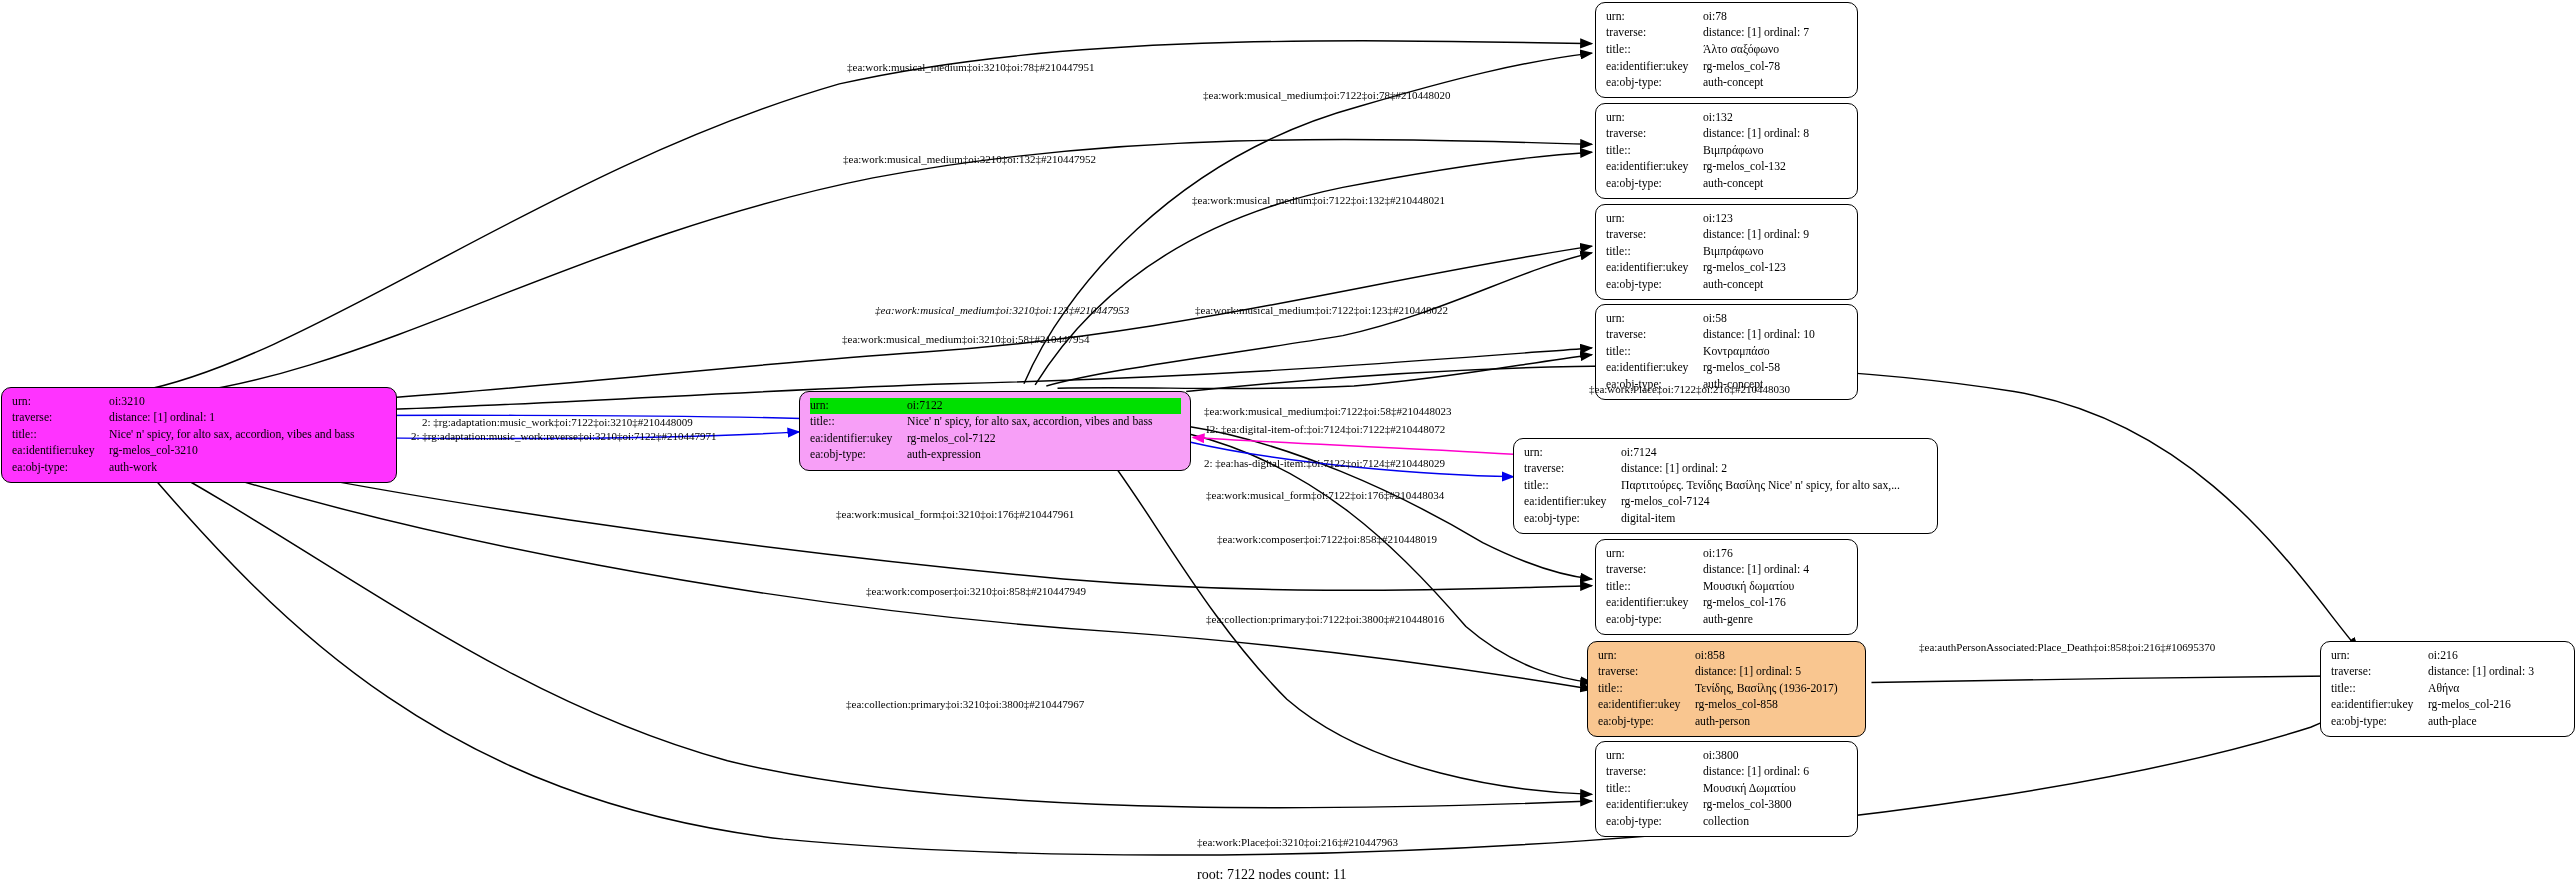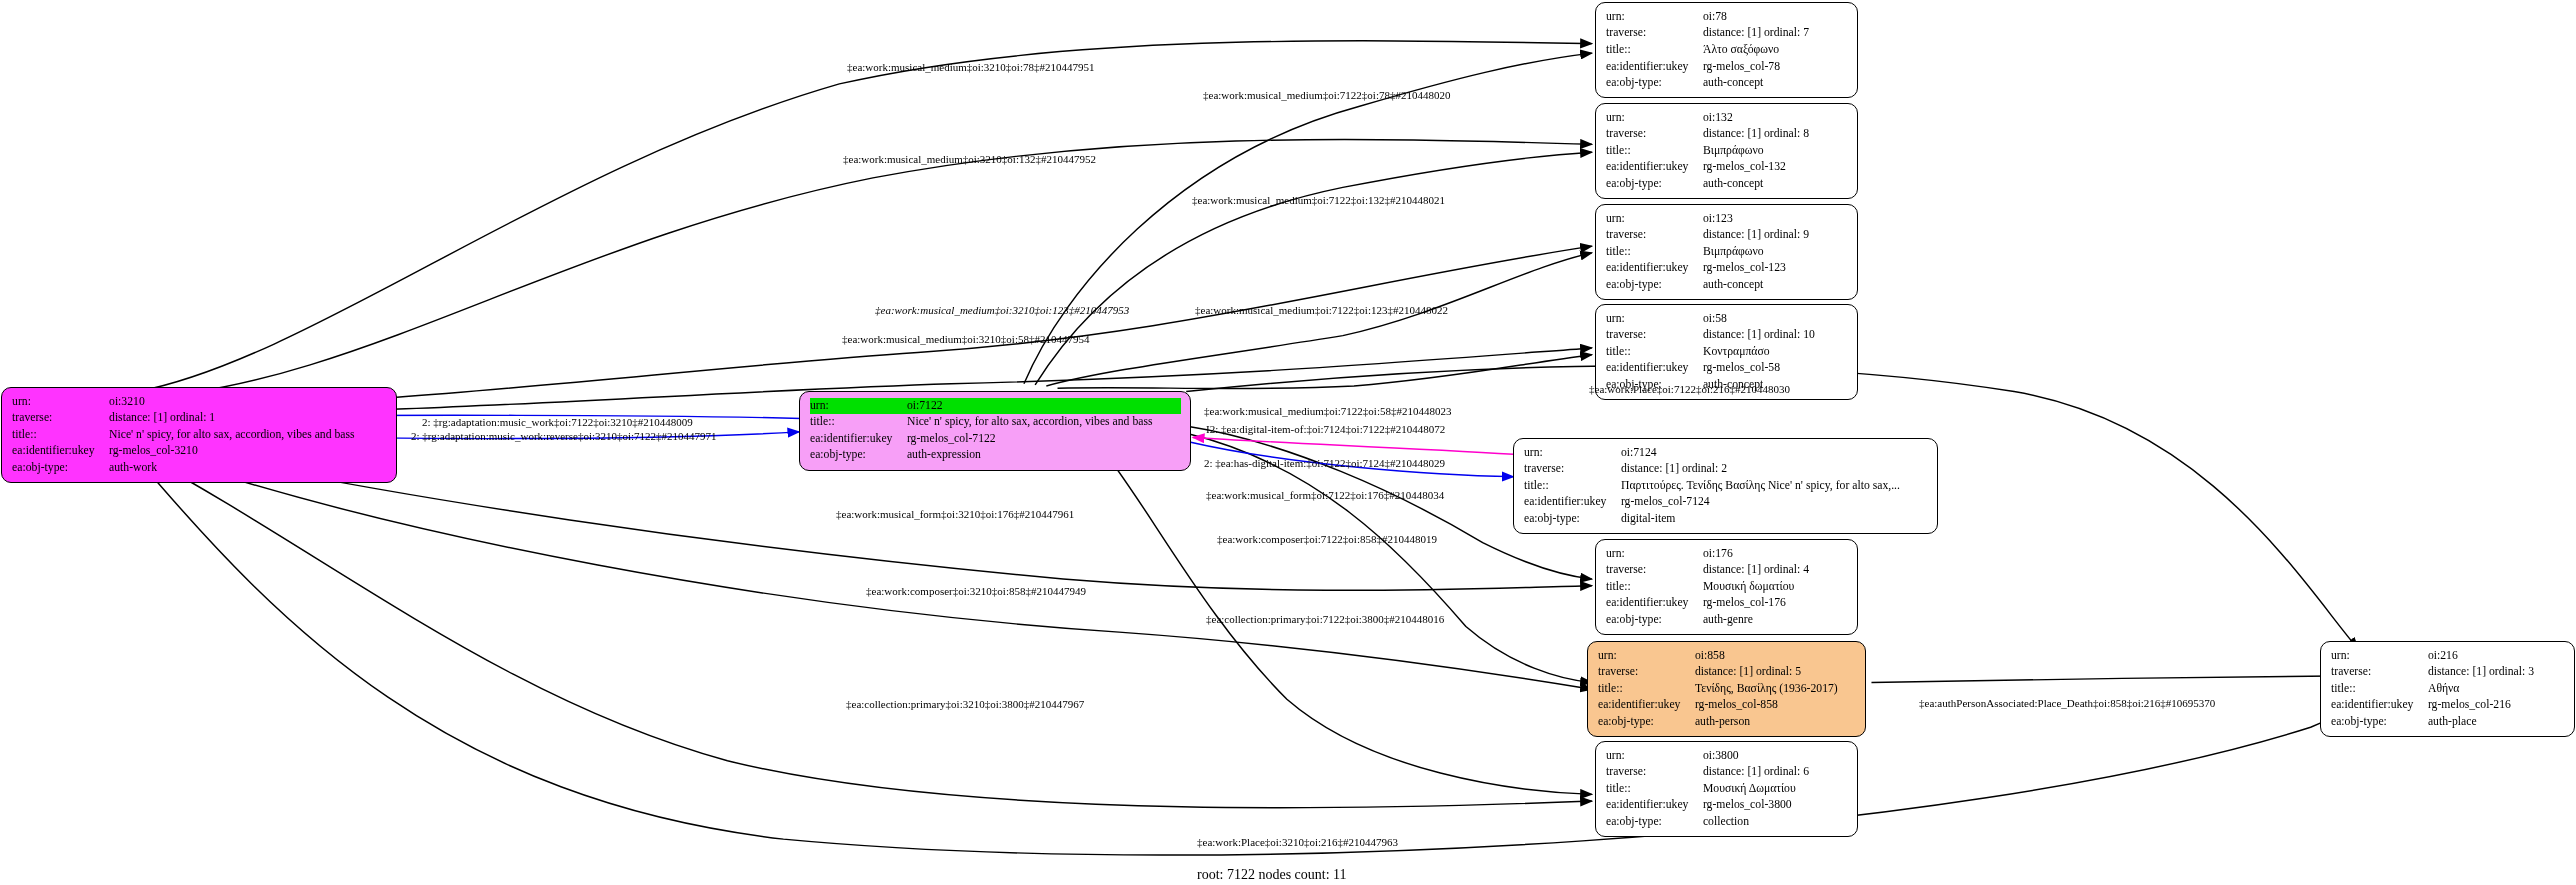--- a/index.html
+++ b/index.html
@@ -396,19 +396,19 @@
   <div class="elabel" style="left:422px;top:417px;">2: ‡rg:adaptation:music_work‡oi:7122‡oi:3210‡#210448009</div>
   <div class="elabel" style="left:411px;top:431px;">2: ‡rg:adaptation:music_work:reverse‡oi:3210‡oi:7122‡#210447971</div>
   <div class="elabel" style="left:1206px;top:424px;">I2: ‡ea:digital-item-of:‡oi:7124‡oi:7122‡#210448072</div>
   <div class="elabel" style="left:1204px;top:458px;">2: ‡ea:has-digital-item:‡oi:7122‡oi:7124‡#210448029</div>
   <div class="elabel" style="left:1206px;top:490px;">‡ea:work:musical_form‡oi:7122‡oi:176‡#210448034</div>
   <div class="elabel" style="left:836px;top:509px;">‡ea:work:musical_form‡oi:3210‡oi:176‡#210447961</div>
   <div class="elabel" style="left:1217px;top:534px;">‡ea:work:composer‡oi:7122‡oi:858‡#210448019</div>
   <div class="elabel" style="left:841px;top:586px;margin-left:25px;">‡ea:work:composer‡oi:3210‡oi:858‡#210447949</div>
   <div class="elabel" style="left:1206px;top:614px;">‡ea:collection:primary‡oi:7122‡oi:3800‡#210448016</div>
   <div class="elabel" style="left:846px;top:699px;">‡ea:collection:primary‡oi:3210‡oi:3800‡#210447967</div>
-  <div class="elabel" style="left:1919px;top:698px;">‡ea:authPersonAssociated:Place_Death‡oi:858‡oi:216‡#10695370</div>
+  <div class="elabel" style="left:1919px;top:642px;">‡ea:authPersonAssociated:Place_Death‡oi:858‡oi:216‡#10695370</div>
   <div class="elabel" style="left:1197px;top:821px;margin-top:16px;">‡ea:work:Place‡oi:3210‡oi:216‡#210447963</div>
 
   <div class="footer" style="left:1197px;top:867px;">root: 7122 nodes count: 11</div>
 
 </div>
 
 
 </body></html>

